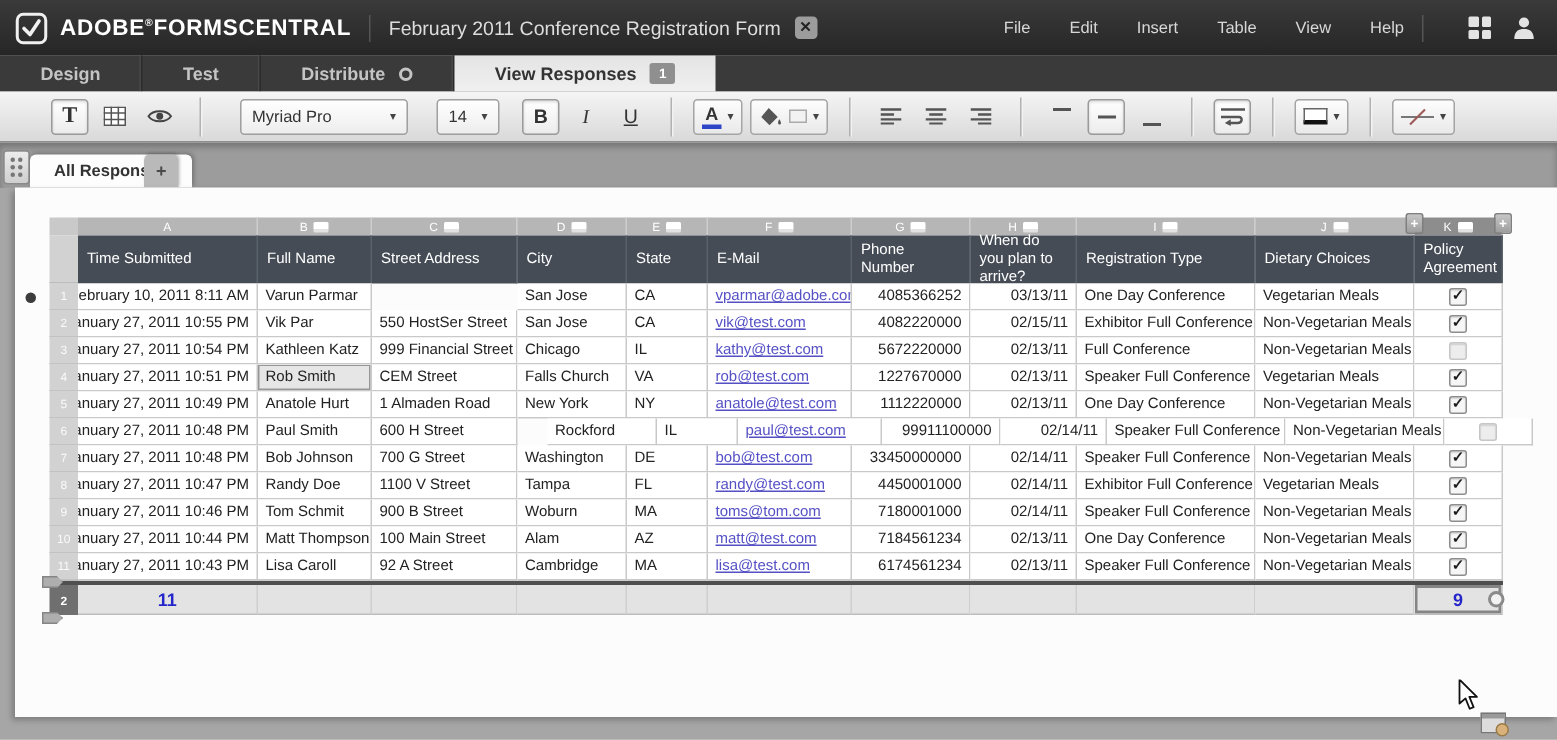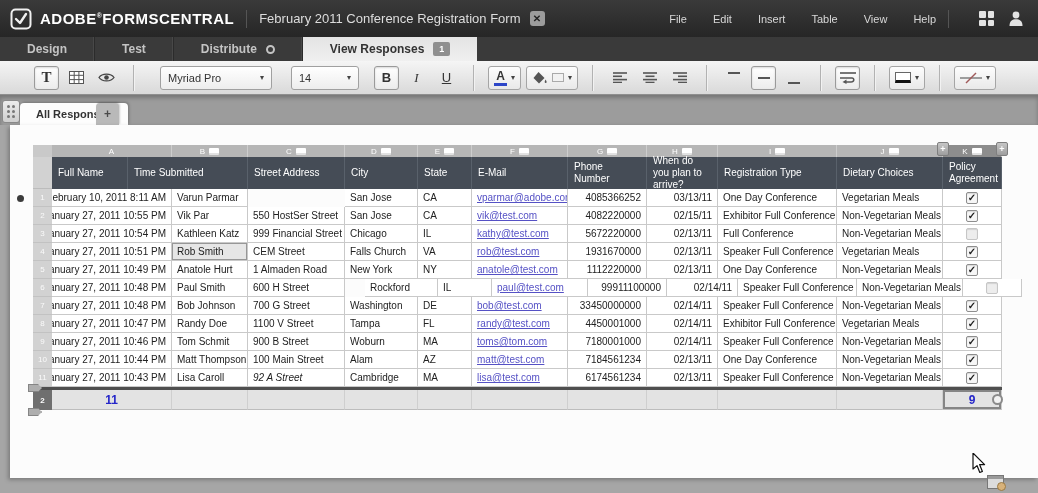--- a/index.html
+++ b/index.html
@@ -38,21 +38,21 @@
     align-items:center; justify-content:center; border-radius:3px; color:#333; border:1px solid transparent; cursor:pointer; }
   .tb-btn.pressed { background:linear-gradient(#ffffff,#ececec); border:1px solid #9a9a9a;
     box-shadow:inset 0 1px 2px rgba(0,0,0,.15); }
   .tb-btn.combo { border:1px solid #a5a5a5; background:linear-gradient(#fdfdfd,#e9e9e9); flex-direction:row; gap:4px; padding:0 5px; }
   .tb-divider { width:1px; height:26px; background:#b2b2b2; box-shadow:1px 0 0 #f2f2f2; margin:0 9px; }
   .tb-select { height:24px; background:linear-gradient(#fff,#ededed); border:1px solid #a0a0a0; border-radius:3px;
     display:flex; align-items:center; font-size:11px; color:#333; padding:0 7px; cursor:pointer; }
   .tb-select .arrow, .dd-arrow { font-size:8px; color:#444; }
   .tb-select .arrow { margin-left:auto; }
   .font-select { width:112px; margin-left:12px; }
-  .size-select { width:68px; margin-left:14px; margin-right:10px; }
+  .size-select { width:42px; margin-left:14px; margin-right:10px; }
   .glyph-T { font-family:"Liberation Serif", serif; font-size:15px; font-weight:bold; }
   .glyph-B { font-weight:bold; font-size:13px; }
   .glyph-I { font-family:"Liberation Serif", serif; font-style:italic; font-size:13px; }
   .glyph-U { font-size:13px; text-decoration:underline; }
   .glyph-A { font-weight:bold; font-size:12px; line-height:12px; }
   .a-underline { width:13px; height:3px; background:#2d46c8; margin-top:1px; }
   .swatch { width:12px; height:9px; background:#f2f2f2; border:1px solid #aaa; }
   .valign-box { width:14px; height:14px; display:flex; }
   .valign-box i { width:12px; height:2px; background:#555; margin:auto auto; }
   .valign-top i { margin-top:1px; } .valign-bottom i { margin-bottom:1px; }
@@ -352,22 +352,22 @@
             <span>J</span>
             <span class="field-icon"></span>
           </div>
           <div class="letter-cell selected" style="width: 59px;">
             <span>K</span>
             <span class="field-icon"></span>
           </div>
         </div>
         <div class="header-row">
           <div class="header-gutter"></div>
+          <div class="header-cell" style="width: 120px;">Time Submitted</div>
           <div class="header-cell" style="width: 76px;">Full Name</div>
-          <div class="header-cell" style="width: 120px;">Time Submitted</div>
           <div class="header-cell" style="width: 97px; text-align: center;">Street Address</div>
           <div class="header-cell" style="width: 73px;">City</div>
           <div class="header-cell" style="width: 54px;">State</div>
           <div class="header-cell" style="width: 96px;">E-Mail</div>
           <div class="header-cell" style="width: 79px;">Phone Number</div>
           <div class="header-cell" style="width: 71px;">When do you plan to arrive?</div>
           <div class="header-cell" style="width: 119px;">Registration Type</div>
           <div class="header-cell" style="width: 106px;">Dietary Choices</div>
           <div class="header-cell" style="width: 59px;">Policy Agreement</div>
         </div>
@@ -428,21 +428,21 @@
         <div class="data-row">
           <div class="gutter-cell">4</div>
           <div class="cell right" style="width: 120px;">January 27, 2011 10:51 PM</div>
           <div class="cell highlighted" style="width: 76px;">Rob Smith</div>
           <div class="cell " style="width: 97px;">CEM Street</div>
           <div class="cell " style="width: 73px;">Falls Church</div>
           <div class="cell " style="width: 54px;">VA</div>
           <div class="cell " style="width: 96px;">
             <span class="cell-link">rob@test.com</span>
           </div>
-          <div class="cell right" style="width: 79px;">1931670000</div>
+          <div class="cell right" style="width: 79px;">1227670000</div>
           <div class="cell right" style="width: 71px;">02/13/11</div>
           <div class="cell " style="width: 119px;">Speaker Full Conference</div>
           <div class="cell " style="width: 106px;">Vegetarian Meals</div>
           <div class="cell center" style="width: 59px;">
             <span class="checkbox">✓</span>
           </div>
         </div>
         <div class="data-row">
           <div class="gutter-cell">5</div>
           <div class="cell right" style="width: 120px;">January 27, 2011 10:49 PM</div>
@@ -548,21 +548,21 @@
           <div class="cell " style="width: 119px;">One Day Conference</div>
           <div class="cell " style="width: 106px;">Non-Vegetarian Meals</div>
           <div class="cell center" style="width: 59px;">
             <span class="checkbox">✓</span>
           </div>
         </div>
         <div class="data-row">
           <div class="gutter-cell">11</div>
           <div class="cell right" style="width: 120px;">January 27, 2011 10:43 PM</div>
           <div class="cell " style="width: 76px;">Lisa Caroll</div>
-          <div class="cell " style="width: 97px; font-style: italic;">92 A Street</div>
+          <div class="cell " style="width: 97px;">92 A Street</div>
           <div class="cell " style="width: 73px;">Cambridge</div>
           <div class="cell " style="width: 54px;">MA</div>
           <div class="cell " style="width: 96px;">
             <span class="cell-link">lisa@test.com</span>
           </div>
           <div class="cell right" style="width: 79px;">6174561234</div>
           <div class="cell right" style="width: 71px;">02/13/11</div>
           <div class="cell " style="width: 119px;">Speaker Full Conference</div>
           <div class="cell " style="width: 106px;">Non-Vegetarian Meals</div>
           <div class="cell center" style="width: 59px;">

